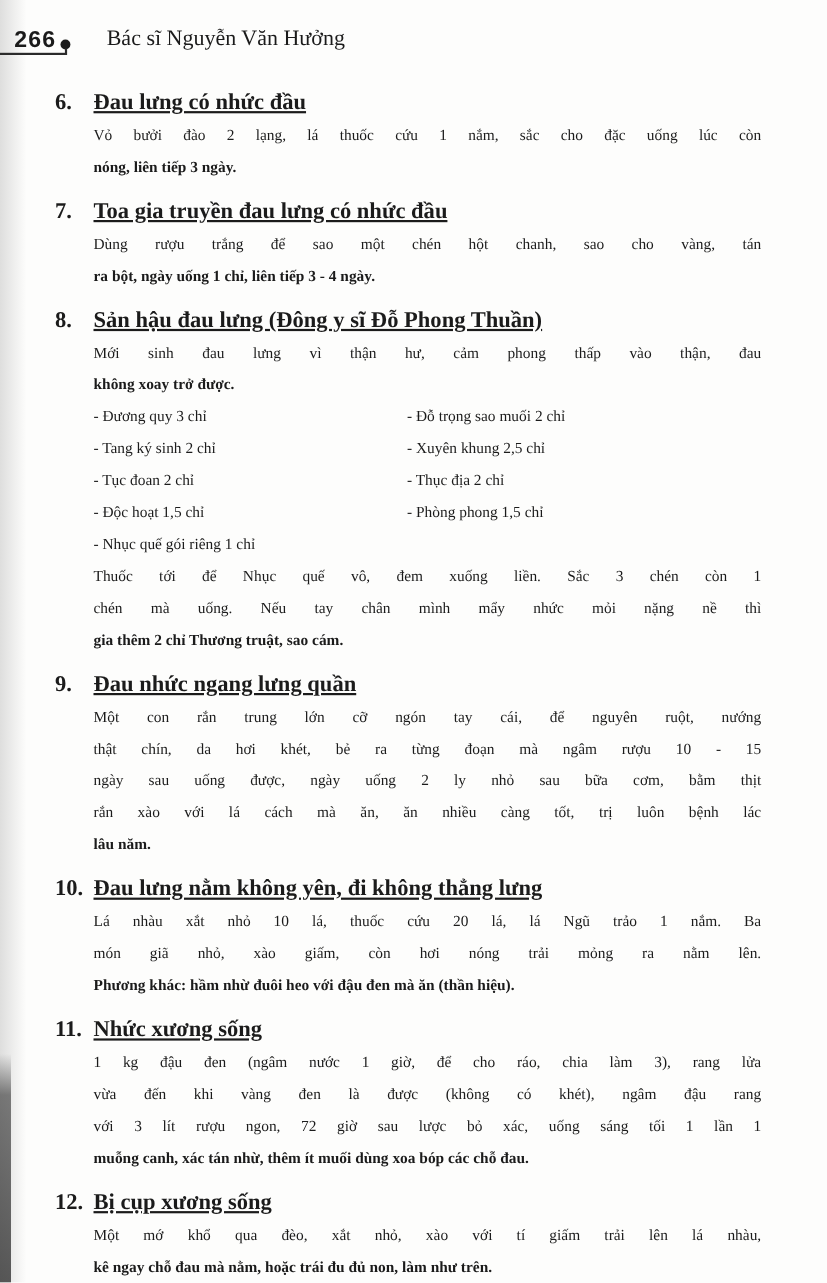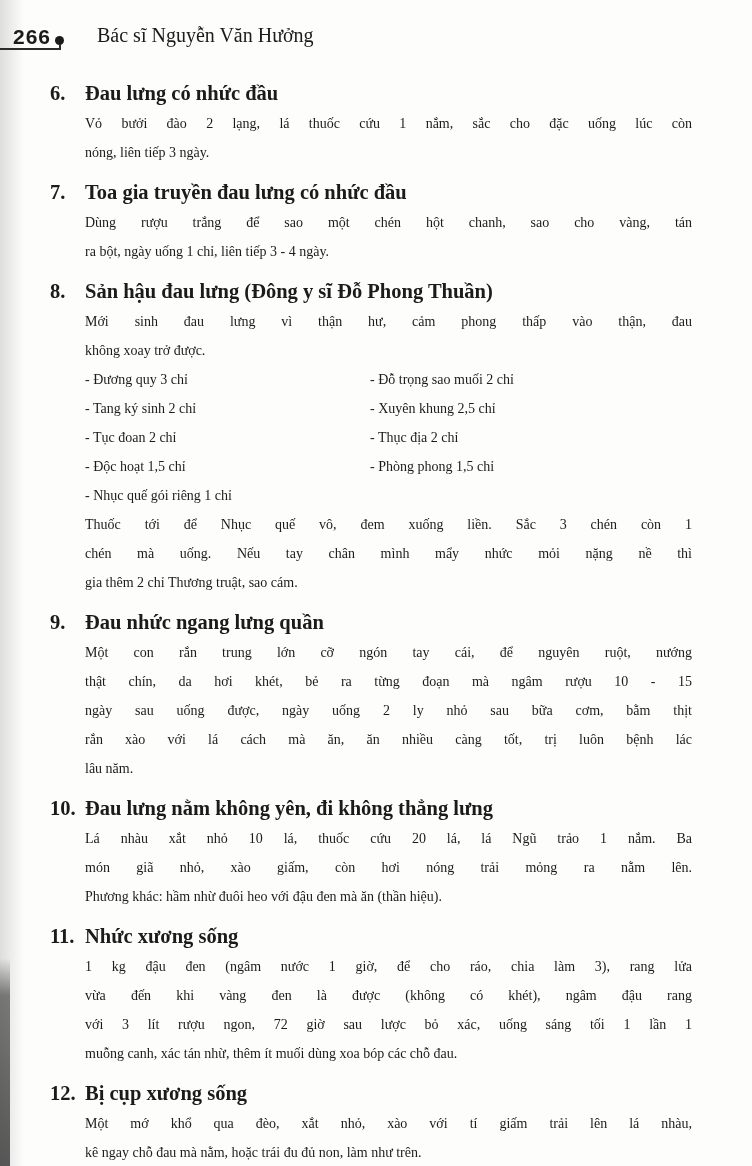--- a/index.html
+++ b/index.html
@@ -64,33 +64,33 @@
   }
   .section { margin-bottom: 10px; }
   .sec-head {
     display: flex;
     font-weight: bold;
     font-size: 20.5px;
     line-height: 30px;
     margin-bottom: 1px;
   }
   .sec-num { width: 35px; flex: none; }
-  .sec-title { flex: 1; }
+  .sec-title { flex: 1; text-decoration: underline; }
   .sec-body {
     margin-left: 35px;
     width: 607px;
     font-size: 14px;
     line-height: 29px;
   }
   .line {
     text-align: justify;
     text-align-last: justify;
     white-space: normal;
   }
-  .line.last { text-align-last: left; }
+  .line.last { text-align-last: left; font-weight: bold; }
   .ing-row { display: flex; align-items: center; }
   .ing-left { width: 285px; flex: none; }
   .ing-right { flex: 1; }
 </style>
 </head>
 <body>
 
 <div class="scan-edge-left"></div>
 <div class="scan-strip-bottom"></div>
 

